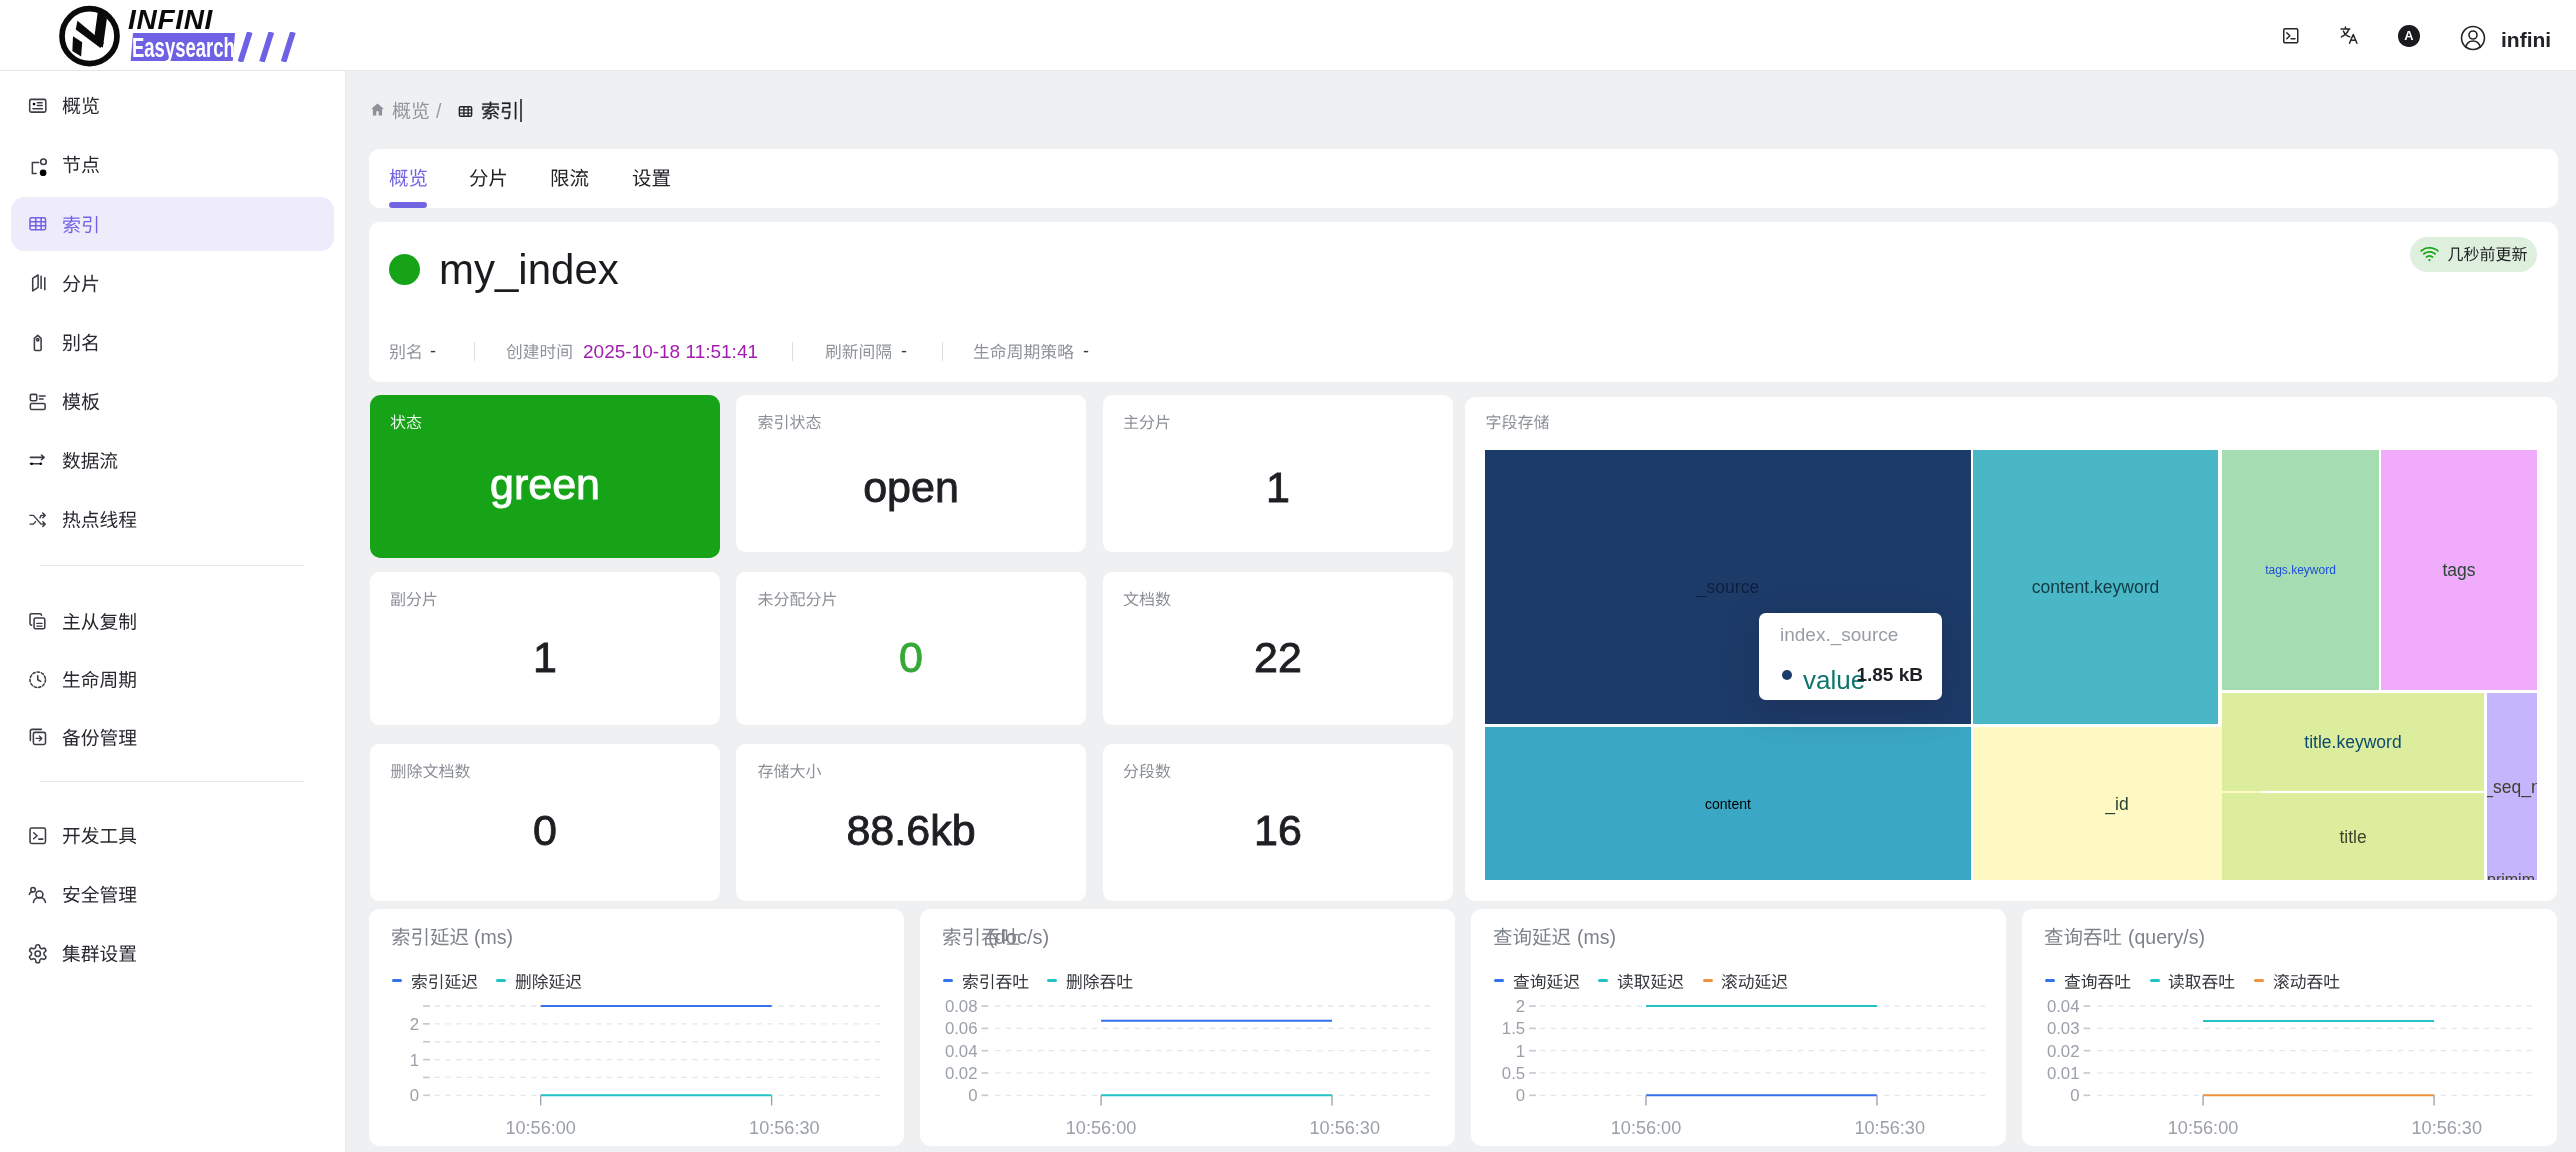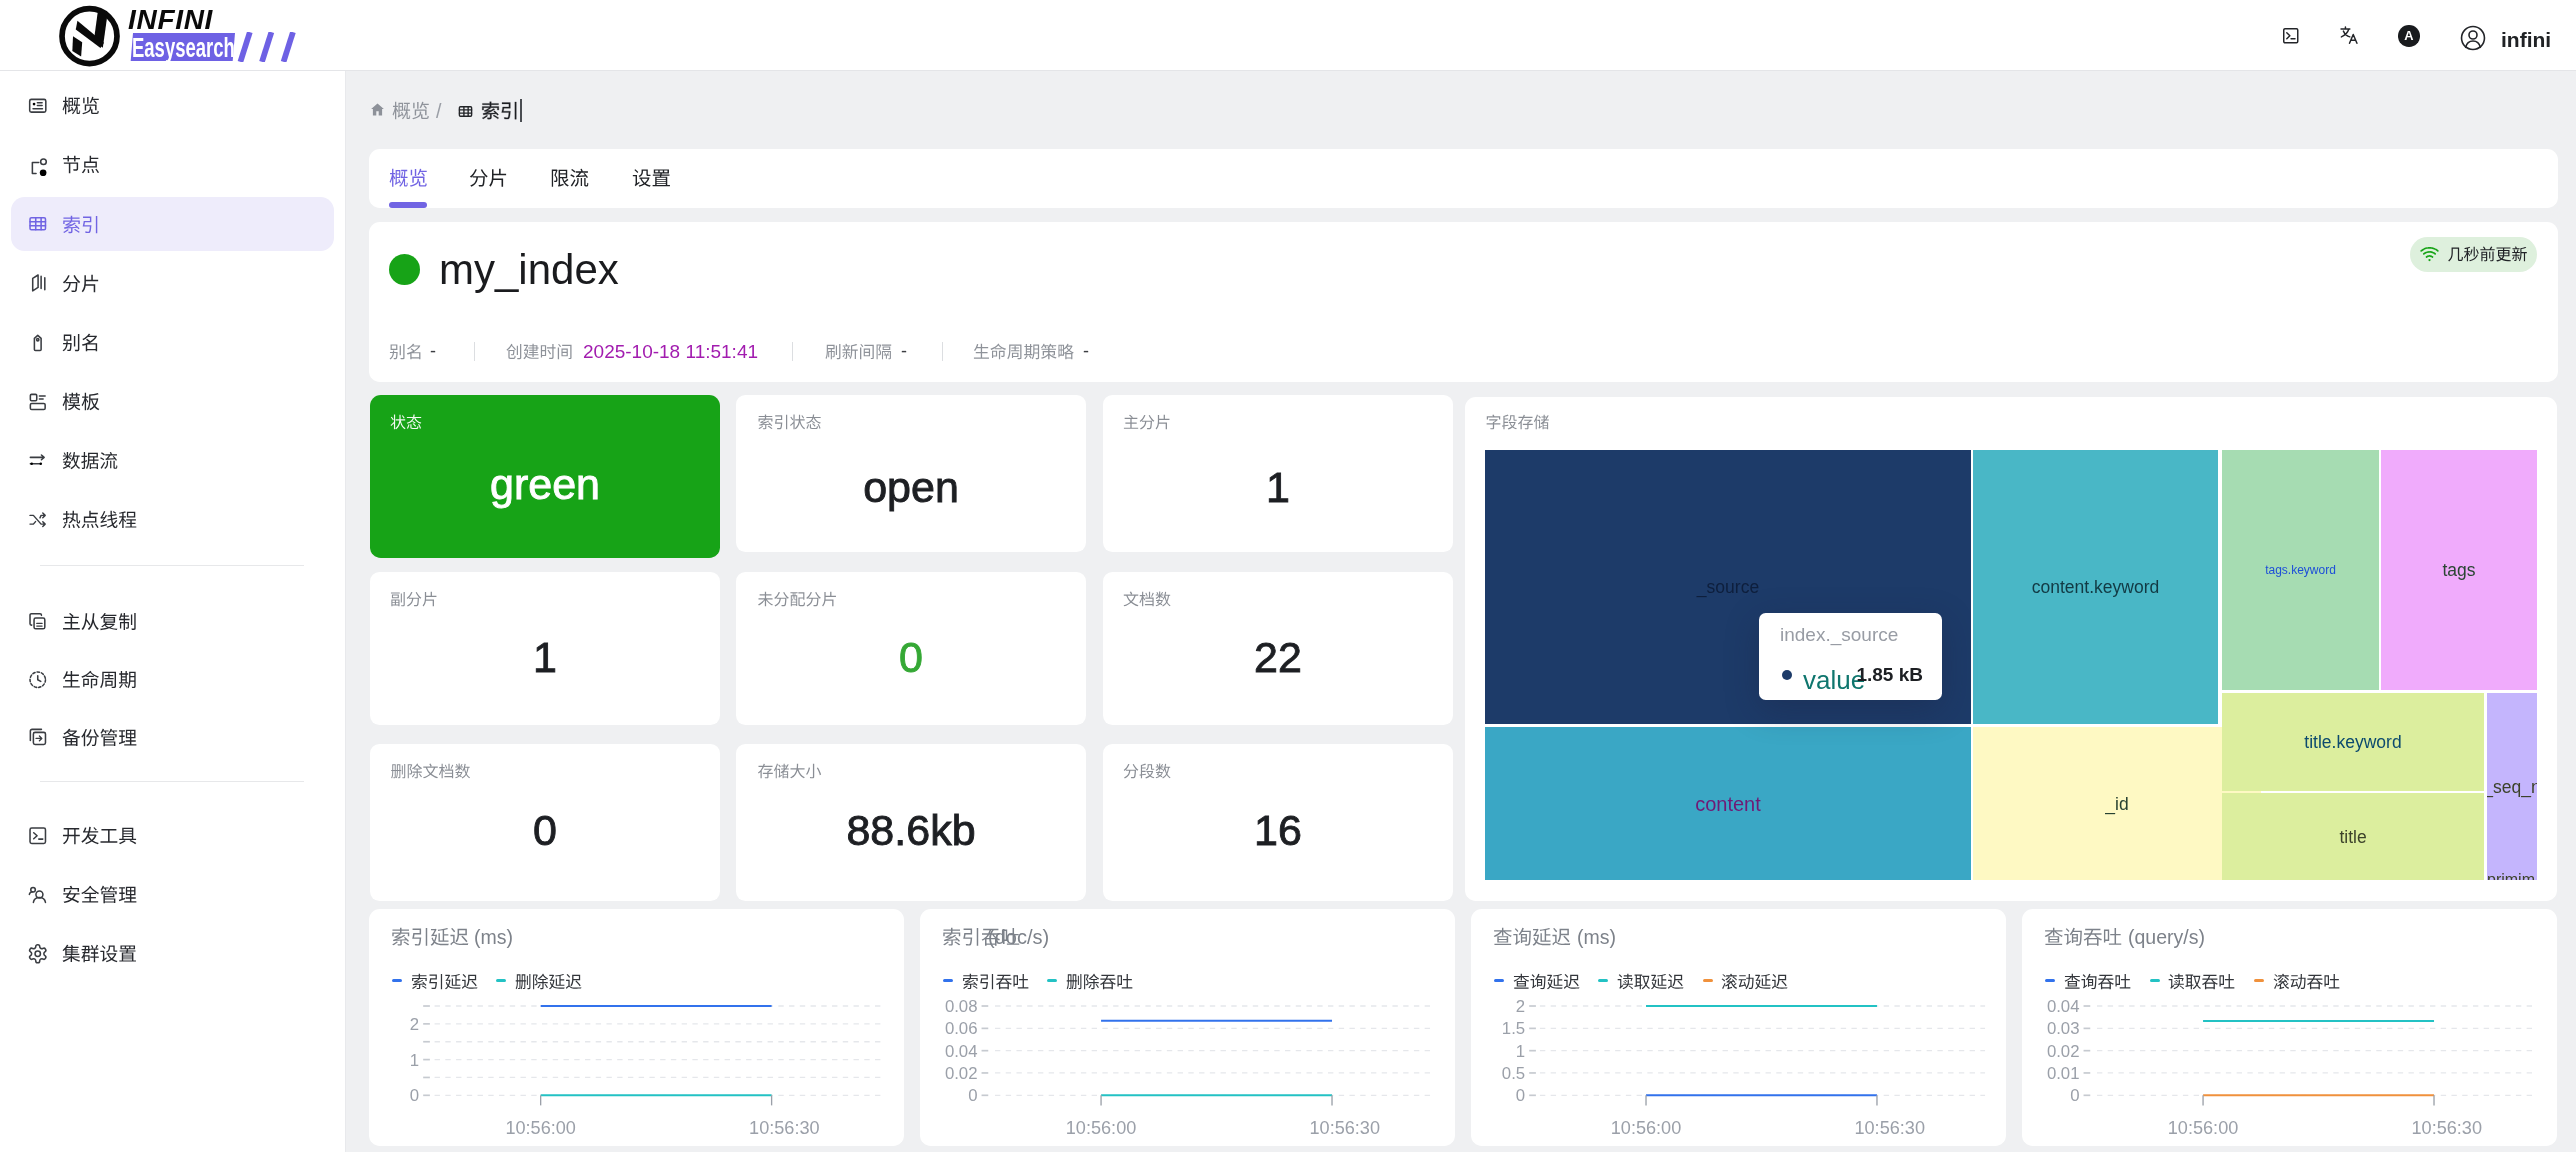--- a/index.html
+++ b/index.html
@@ -334,21 +334,21 @@
 <svg width="65" height="16" viewBox="0 -880 4000 1000" fill="#8a8e95" style="position:absolute;left:1485px;top:414px">
     <use href="#u5b57" x="0"></use>
     <use href="#u6bb5" x="1000"></use>
     <use href="#u5b58" x="2000"></use>
     <use href="#u50a8" x="3000"></use>
   </svg>
 <div class="abs" style="left:1485px;top:450px;width:486px;height:274px;background:#1d3b69;overflow:hidden">
     <div style="position:absolute;left:50%;top:50%;transform:translate(-50%,-50%);font-size:17.5px;color:#0e1f3d;white-space:nowrap">_source</div>
   </div>
 <div class="abs" style="left:1485px;top:727px;width:486px;height:153px;background:#3aa7c5;overflow:hidden">
-    <div style="position:absolute;left:50%;top:50%;transform:translate(-50%,-50%);font-size:20px;color:#701a75;white-space:nowrap">content</div>
+    <div style="position:absolute;left:50%;top:50%;transform:translate(-50%,-50%);font-size:14px;color:#000000;white-space:nowrap">content</div>
   </div>
 <div class="abs" style="left:1973px;top:450px;width:245px;height:274px;background:#49b7c6;overflow:hidden">
     <div style="position:absolute;left:50%;top:50%;transform:translate(-50%,-50%);font-size:17.5px;color:#123a44;white-space:nowrap">content.keyword</div>
   </div>
 <div class="abs" style="left:1973px;top:727px;width:288px;height:153px;background:#fef9c3;overflow:hidden">
     <div style="position:absolute;left:50%;top:50%;transform:translate(-50%,-50%);font-size:17.5px;color:#274231;white-space:nowrap">_id</div>
   </div>
 <div class="abs" style="left:2222px;top:450px;width:157px;height:240px;background:#a6dcb2;overflow:hidden">
     <div style="position:absolute;left:50%;top:50%;transform:translate(-50%,-50%);font-size:12px;color:#1d4ed8;white-space:nowrap">tags.keyword</div>
   </div>

